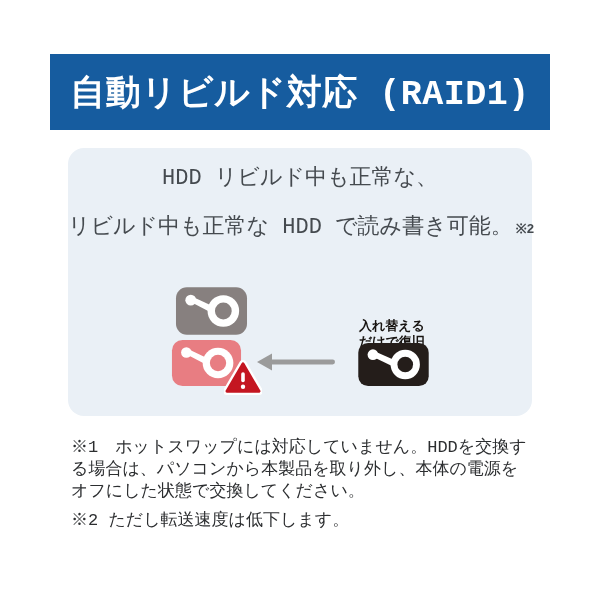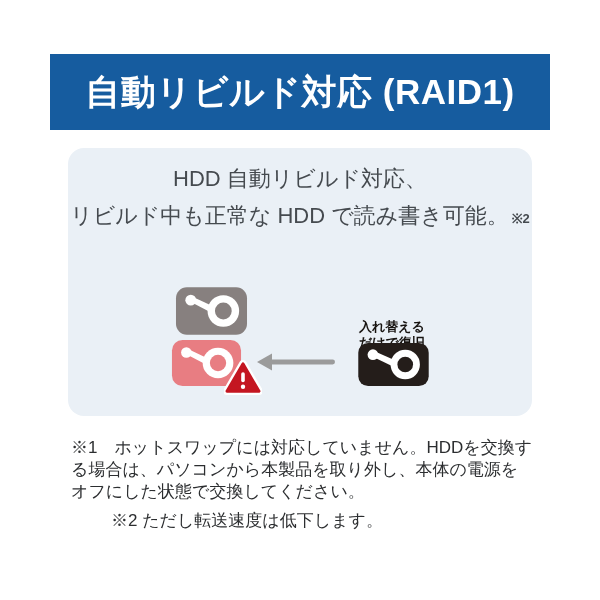--- a/index.html
+++ b/index.html
@@ -1,73 +1,73 @@
 <!DOCTYPE html>
 <html><head>
 <meta charset="utf-8">
 <style>
   html,body{margin:0;padding:0;background:#fff;}
   .canvas{
     position:relative;width:600px;height:600px;background:#ffffff;
-    font-family:Liberation Sans, sans-serif;overflow:hidden;
+    font-family:Liberation Mono, monospace;overflow:hidden;
   }
   
   .header{
     position:absolute;left:50px;top:54px;width:500px;height:76px;
     display:flex;align-items:center;justify-content:center;background:#165c9f;
   }
   .header-title{
     color:#ffffff;font-size:35px;font-weight:700;letter-spacing:0.5px;white-space:nowrap;
   }
   
   .panel{
     position:absolute;left:68px;top:148px;width:464px;height:268px;
     border-radius:16px;background:#eaf0f6;
   }
   .panel-text{
     position:absolute;left:0;top:14px;width:100%;text-align:center;
     color:#454a4f;font-size:22px;font-weight:500;
   }
   .line{line-height:34px;white-space:nowrap;}
-  .line.third{margin-top:3px;}
+  .line.third{margin-top:15px;}
   .note{font-size:13px;margin-left:3px;font-weight:600;}
   
   .hdd{position:absolute;}
   .hdd-normal{left:107px;top:138px;width:73px;height:50px;}
   .hdd-error{left:103px;top:191px;width:71px;height:48px;}
   .hdd-replacement{left:287px;top:194px;width:77px;height:45px;}
   .warning{position:absolute;left:156px;top:212px;width:38px;height:35px;}
   .arrow{position:absolute;left:189px;top:203px;width:78px;height:22px;}
   .callout{
     position:absolute;left:291px;top:155px;
     font-size:13px;font-weight:700;line-height:16px;color:#171310;white-space:nowrap;margin-top:16px;
   }
   .warn-red{stroke:#c41621;stroke-width:3;stroke-linejoin:round;}
   .warn-halo{fill:#ffffff;stroke:#ffffff;stroke-width:8;stroke-linejoin:round;}
   
   .footnotes{
     position:absolute;left:71px;top:437px;width:462px;
     color:#2c2e30;font-size:17px;line-height:22px;font-weight:500;
   }
   .footnote{margin:0;}
-  .footnote + .footnote{margin-top:7px;margin-left:40px;}
+  .footnote + .footnote{margin-top:7px;}
 </style>
 </head>
 <body>
 
 <div class="canvas">
 
   <div class="header" style="background: rgb(22, 92, 159);">
     <div class="header-title">自動リビルド対応 (RAID1)</div>
   </div>
 
   <div class="panel" style="background: rgb(234, 240, 246);">
 
     <div class="panel-text">
-      <div class="line"><span>HDD 自動リビルド対応、</span></div>
+      <div class="line"><span>HDD リビルド中も正常な、</span></div>
       <div class="line third"><span>リビルド中も正常な HDD で読み書き可能。</span><span class="note">※2</span></div>
     </div>
 
     <div>
 
       <svg class="hdd hdd-normal" viewBox="0 0 74 50">
         <rect x="1" y="1" width="72" height="48" rx="11" fill="#87807f"></rect>
         <circle cx="49" cy="25" r="16" fill="#ffffff"></circle>
         <circle cx="49" cy="25" r="8.5" fill="#87807f"></circle>
         <circle cx="16" cy="14" r="5.5" fill="#ffffff"></circle>

